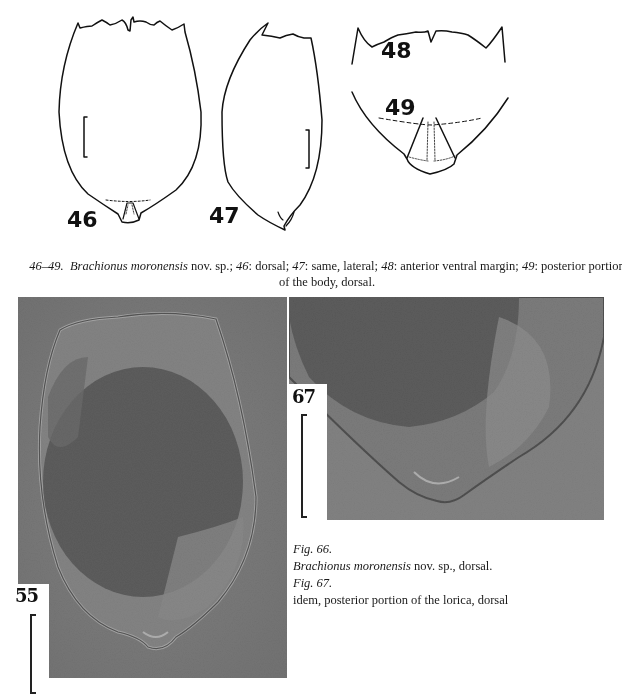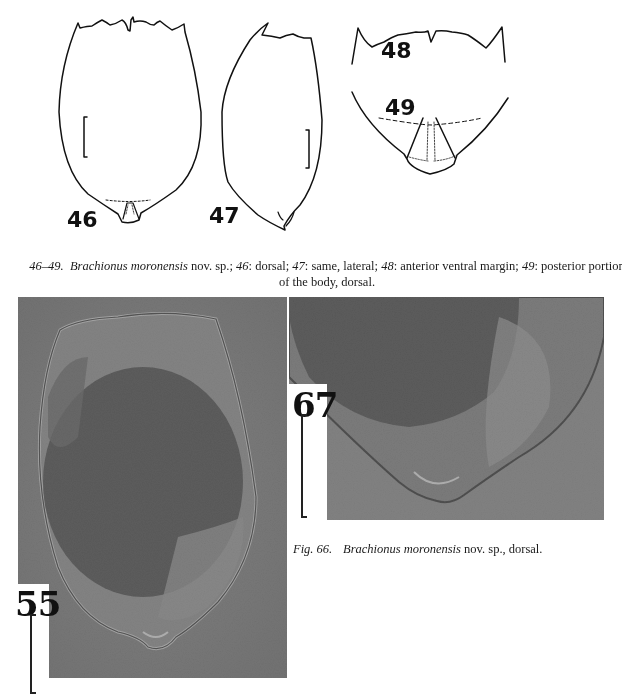--- a/index.html
+++ b/index.html
@@ -3,24 +3,24 @@
 <meta charset="utf-8">
 <style>
   html, body { margin:0; padding:0; background:#ffffff; }
   body { width:622px; height:700px; position:relative; overflow:hidden; font-family:"Liberation Serif", serif; color:#1a1a1a; }
   svg.drawing { position:absolute; left:0; top:0; }
   .fig-num { position:absolute; font-family:"DejaVu Sans", sans-serif; font-weight:bold; font-size:22px; color:#111; line-height:1; }
   .caption-top { position:absolute; left:8px; top:258px; width:606px; text-align:center; font-size:12.5px; line-height:16px;margin-left:16px; }
   .caption-top i { font-style:italic; }
   .photo { position:absolute; overflow:hidden; background:#6e6e6e; }
   .photo-label-box { position:absolute; background:#ffffff; }
-  .photo-num { position:absolute; font-family:"DejaVu Serif", serif; font-weight:bold; font-size:34px; color:#111; line-height:1; letter-spacing:-1px; }
+  .photo-num { position:absolute; font-family:"DejaVu Serif", serif; font-weight:bold; font-size:18px; color:#111; line-height:1; letter-spacing:-1px; }
   .scalebar { position:absolute; border-left:2px solid #222; border-top:2px solid #222; border-bottom:2px solid #222; width:4px; }
   .caption-right { position:absolute; left:293px; top:541px; font-size:12.5px; line-height:17px; }
-  .caption-right .row { display:flex; white-space:nowrap; }
+  .caption-right .row { display:flex; white-space:nowrap;flex-direction:column; }
   .caption-right .lbl { font-style:italic; width:50px; }
   .caption-right .indent { padding-left:50px; }
 </style>
 </head>
 <body>
 
 <svg class="drawing" width="622" height="240" viewBox="0 0 622 240" xmlns="http://www.w3.org/2000/svg">
   <g fill="none" stroke="#111" stroke-width="1.5" stroke-linejoin="round" stroke-linecap="round">
 
     <g>
@@ -119,13 +119,17 @@
 </div>
 <div class="photo-label-box" style="left:288px;top:384px;width:39px;height:136px;"></div>
 <div class="photo-num" style="left:292px;top:388px;">67</div>
 <div class="scalebar" style="left:301px;top:414px;height:100px;"></div>
 
 <div class="caption-right">
   <div class="row">
     <span class="lbl">Fig. 66.</span>
     <span><i>Brachionus moronensis</i><span> nov. sp., dorsal.</span></span>
   </div>
+  <div class="row">
+    <span class="lbl">Fig. 67.</span>
+    <span>idem, posterior portion of the lorica, dorsal</span>
+  </div>
 </div>
 
 </body></html>

